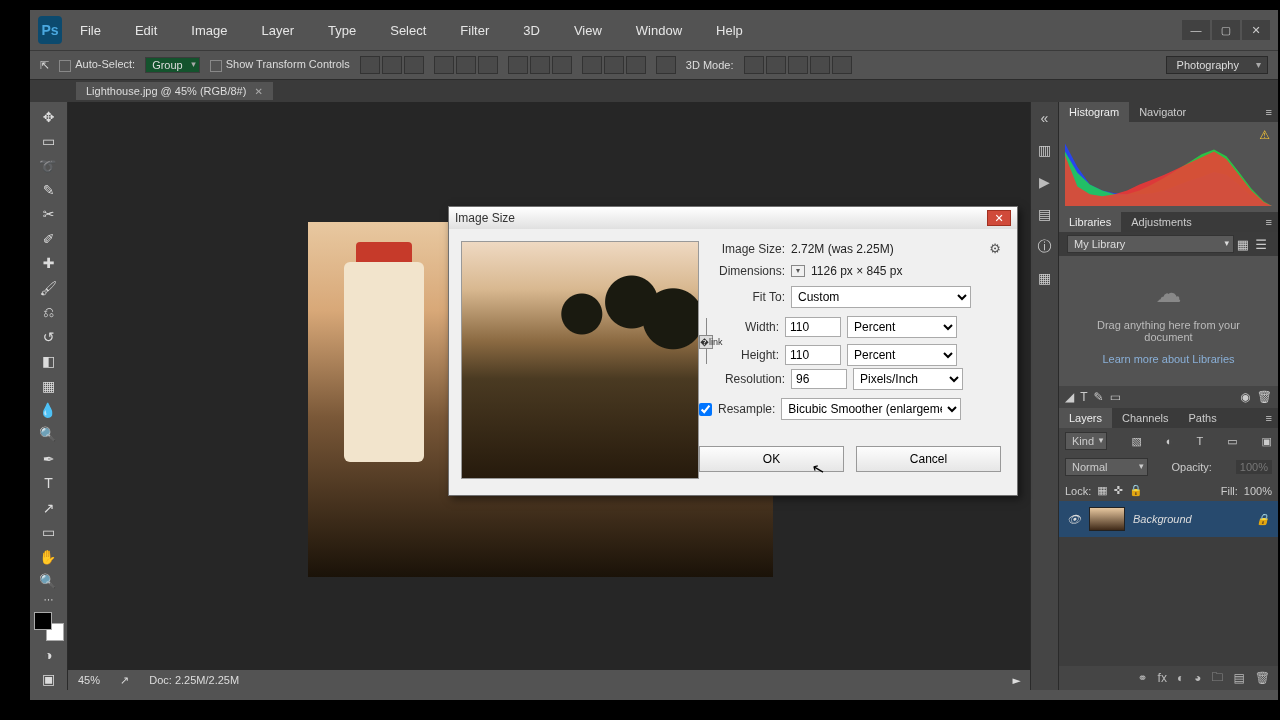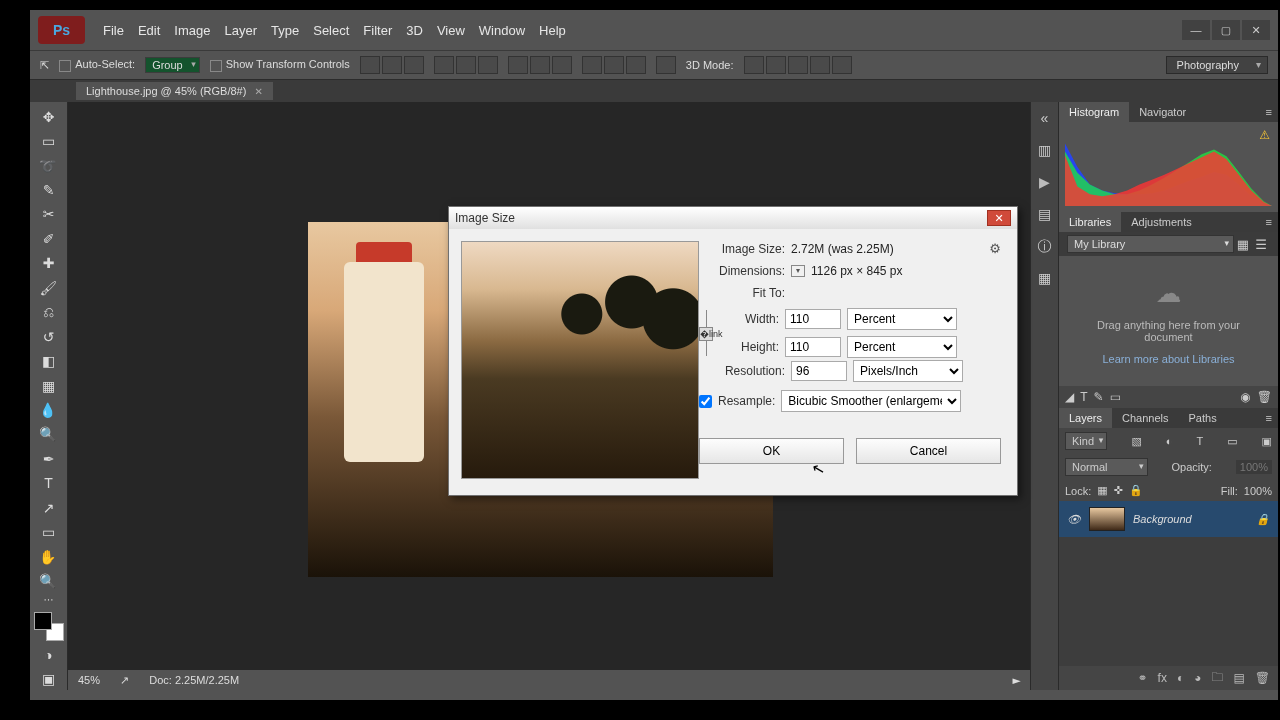--- a/index.html
+++ b/index.html
@@ -1,21 +1,21 @@
 <!DOCTYPE html>
 <html><head>
 <meta charset="utf-8">
 <style>
   * { margin:0; padding:0; box-sizing:border-box; font-family:"Segoe UI",Tahoma,sans-serif; }
   body { background:#000; width:1280px; height:720px; overflow:hidden; position:relative; }
   .app { position:absolute; top:10px; left:30px; width:1248px; height:690px; background:#535353; }
   
   .titlebar { height:40px; background:#535353; display:flex; align-items:center; padding:0 8px; }
-  .logo { width:47px; height:28px; background:#7f1d1d; border-radius:4px; display:flex; align-items:center; justify-content:center; color:#4aa8e0; font-weight:bold; font-size:14px; margin-right:18px;}
-  .menu { display:flex; gap:14px; color:#e6e6e6; font-size:13px; }
+  .logo { width:24px; height:28px; background:#0c4a6e; border-radius:4px; display:flex; align-items:center; justify-content:center; color:#4aa8e0; font-weight:bold; font-size:14px; margin-right:18px;}
+  .menu { display:flex; gap:34px; color:#e6e6e6; font-size:13px; }
   .menu span { cursor:default; }
   .win-ctrl { margin-left:auto; display:flex; gap:2px; }
   .win-ctrl div { width:28px; height:20px; background:#414141; display:flex; align-items:center; justify-content:center; color:#ccc; font-size:11px;}
   
   .options { height:30px; background:#535353; border-top:1px solid #3a3a3a; border-bottom:1px solid #2b2b2b; display:flex; align-items:center; padding:0 10px; gap:10px; color:#ddd; font-size:11px;}
   .options .chk { width:12px; height:12px; border:1px solid #888; display:inline-block; vertical-align:middle; margin-right:4px;}
   .options .sel { background:#14532d; border:1px solid #3c3c3c; padding:1px 16px 1px 6px; position:relative;}
   .options .sel::after{content:"▾"; position:absolute; right:3px; font-size:9px; color:#aaa;}
   .options .iconbtn { width:20px; height:18px; background:#4a4a4a; border:1px solid #333; }
   .options .grp { display:flex; gap:2px; }
@@ -322,20 +322,21 @@
           <span class="val">2.72M (was 2.25M)</span>
           <span class="gear">⚙</span>
         </div>
         <div class="row">
           <span class="lbl">Dimensions:</span>
           <span class="gridicon">▾</span>
           <span class="val">1126 px  ×  845 px</span>
         </div>
         <div class="row">
           <span class="lbl">Fit To:</span>
+          <select class="wide"><option>Custom</option></select>
         </div>
         <div class="row" style="margin-bottom:2px;">
           <div class="link">
               <div class="ic">�link</div>
             </div>
           <div style="flex:1">
             <div class="row" style="margin-bottom:6px;">
               <span class="lbl" style="width:62px">Width:</span>
               <input type="text" value="110" style="">
               <select><option>Percent</option></select>

